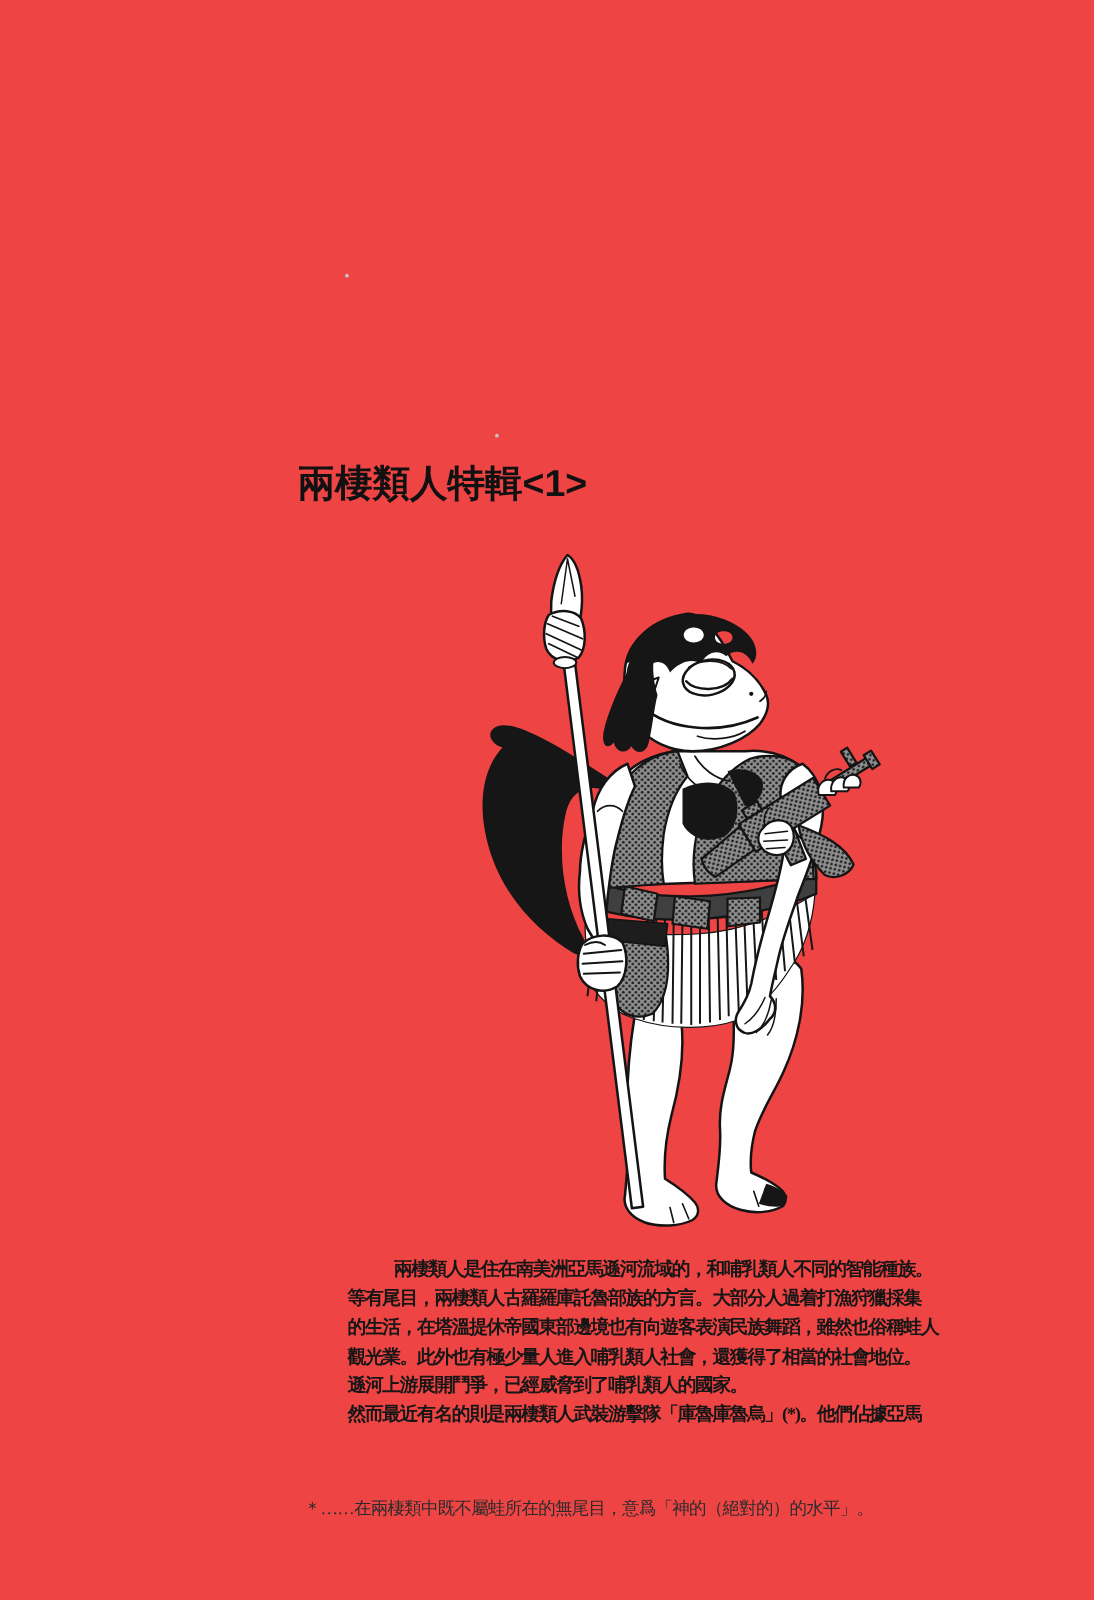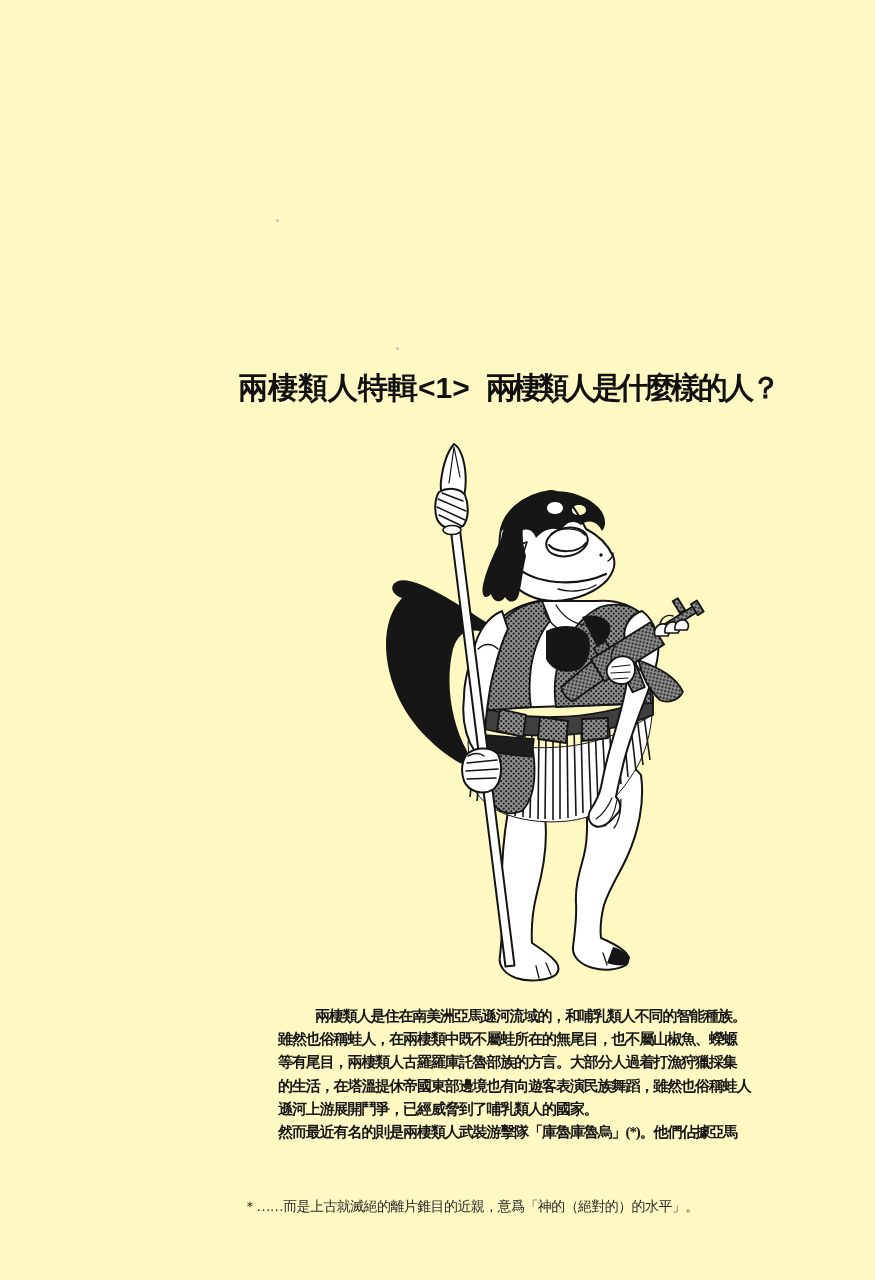--- a/index.html
+++ b/index.html
@@ -1,17 +1,17 @@
 <!DOCTYPE html>
 <html><head>
 <meta charset="utf-8">
 <style>
   html,body{margin:0;padding:0;background:#e8e8e8;}
   .page{
-    position:relative;width:875px;height:1280px;background:#fef9c3;
+    position:relative;width:875px;height:1280px;background:#ef4444;
     overflow:hidden;font-family:"Liberation Serif","DejaVu Serif",serif;color:#1a1a1a;
   }
   .speck{position:absolute;background:#c4c4c4;border-radius:50%;}
   .title{
     position:absolute;left:238px;top:370px;display:flex;align-items:flex-start;
     font-family:"Liberation Sans","DejaVu Sans",sans-serif;font-weight:900;
     font-size:30px;line-height:36px;white-space:nowrap;color:#111;
   }
   .title .t1{letter-spacing:0px;}
   .title .gap{display:inline-block;width:16px;}
@@ -36,21 +36,20 @@
 <body>
 
 <div class="page">
 
   <div class="speck" style="left:276px;top:219px;width:3px;height:3px;"></div>
   <div class="speck" style="left:396px;top:347px;width:3px;height:3px;"></div>
 
   <div class="title">
     <span class="t1">兩棲類人特輯&lt;1&gt;</span>
     <span class="gap"></span>
-    <span class="t2">兩棲類人是什麼樣的人？</span>
   </div>
 
   <svg class="illu" viewBox="0 0 370 560" aria-hidden="true">
     <defs>
       <pattern id="tone" width="5" height="5" patternUnits="userSpaceOnUse">
         <rect width="5" height="5" fill="#8f8f8f"></rect>
         <circle cx="1.2" cy="1.2" r="1.1" fill="#1f1f1f"></circle>
         <circle cx="3.7" cy="3.7" r="1.1" fill="#1f1f1f"></circle>
       </pattern>
     </defs>
@@ -153,22 +152,22 @@
     </g>
 
     <g>
       <path class="wh" d="M116,320 C124,312 140,311 148,319 C153,330 152,346 144,354 C133,361 119,357 114,346 C111,337 112,327 116,320 Z"></path>
       <path class="ln" style="stroke-width:1.5" d="M117,328 L147,325 M116,336 L148,334 M117,344 L146,343 M118,321 C124,318 130,318 134,321"></path>
     </g>
   </svg>
 
   <div class="para">
     <div class="para-line">兩棲類人是住在南美洲亞馬遜河流域的，和哺乳類人不同的智能種族。</div>
-    <div class="para-line">雖然也俗稱蛙人，在兩棲類中既不屬蛙所在的無尾目，也不屬山椒魚、蠑螈</div>
     <div class="para-line">等有尾目，兩棲類人古羅羅庫託魯部族的方言。大部分人過着打漁狩獵採集</div>
     <div class="para-line">的生活，在塔溫提休帝國東部邊境也有向遊客表演民族舞蹈，雖然也俗稱蛙人</div>
+    <div class="para-line">觀光業。此外也有極少量人進入哺乳類人社會，還獲得了相當的社會地位。</div>
     <div class="para-line">遜河上游展開鬥爭，已經威脅到了哺乳類人的國家。</div>
     <div class="para-line">然而最近有名的則是兩棲類人武裝游擊隊「庫魯庫魯烏」(*)。他們佔據亞馬</div>
   </div>
 
-  <div class="footnote">＊……而是上古就滅絕的離片錐目的近親，意爲「神的（絕對的）的水平」。</div>
+  <div class="footnote">＊……在兩棲類中既不屬蛙所在的無尾目，意爲「神的（絕對的）的水平」。</div>
 
 </div>
 
 </body></html>

